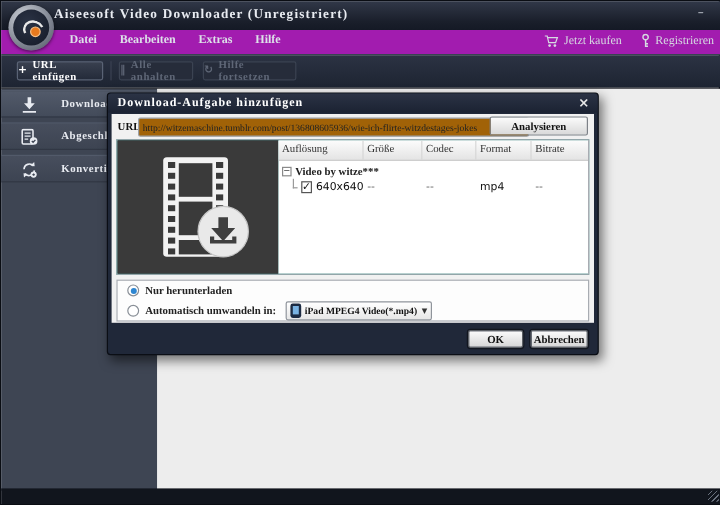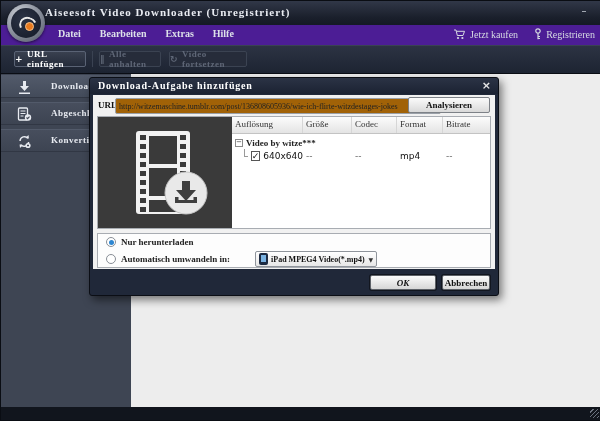--- a/index.html
+++ b/index.html
@@ -19,21 +19,21 @@
         background:radial-gradient(circle at 35% 30%,#cfd3da,#858b97 55%,#4a505e);
         box-shadow:0 1px 3px rgba(0,0,0,.6);z-index:5;}
   .logo-inner{position:absolute;left:4px;top:4px;width:30px;height:30px;border-radius:50%;
         background:radial-gradient(circle at 40% 35%,#2b3345,#141926);}
   .logo-swoosh{position:absolute;left:8px;top:9px;width:14px;height:12px;
         border:2px solid #e8e8e8;border-color:#e8e8e8 transparent transparent #e8e8e8;
         border-radius:50%;transform:rotate(20deg);}
   .logo-dot{position:absolute;right:7px;bottom:7px;width:7px;height:7px;border-radius:50%;
         background:#e87a1e;border:1px solid #f5c08a;}
 
-  .menubar{position:absolute;left:0;top:24px;width:600px;height:20px;background:#4c1d95;}
+  .menubar{position:absolute;left:0;top:24px;width:600px;height:20px;background:#a21caf;}
   .menu-items{position:absolute;left:57px;top:3px;display:flex;gap:19px;}
   .menu-item{font-size:10px;font-weight:bold;color:#dde1e9;cursor:default;white-space:nowrap;}
   .menu-right{position:absolute;right:6px;top:3px;display:flex;gap:16px;align-items:center;}
   .menu-link{display:flex;align-items:center;gap:4px;font-size:10px;font-weight:normal;color:#d6dae2;cursor:default;white-space:nowrap;}
   .mini-icon{display:inline-block;line-height:0;}
 
   
   .toolbar{position:absolute;left:0;top:44px;width:600px;height:29px;
            background:linear-gradient(#2c3343,#1d2432);
            border-top:1px solid #3a4253;border-bottom:1px solid #0a0d14;box-sizing:border-box;}
@@ -105,34 +105,34 @@
   .dim{color:#666;}
 
   .options-box{position:absolute;left:4px;right:4px;top:138px;height:35px;
                border:1px solid #a8acb2;background:#fdfdfd;box-sizing:border-box;}
   .radio-row{position:absolute;left:8px;display:flex;align-items:center;gap:5px;}
   .radio{width:10px;height:10px;border-radius:50%;border:1px solid #888e96;background:#fff;
          box-sizing:border-box;position:relative;}
   .radio.sel::after{content:"";position:absolute;left:1.5px;top:1.5px;width:5px;height:5px;
                     border-radius:50%;background:#2e86d1;}
   .radio-label{font-size:9px;font-weight:bold;color:#222;white-space:nowrap;}
-  .dropdown{display:flex;align-items:center;margin-left:20px;width:122px;height:16px;box-sizing:border-box;
+  .dropdown{display:flex;align-items:center;margin-left:3px;width:122px;height:16px;box-sizing:border-box;
             border:1px solid #8f949b;border-radius:2px;background:linear-gradient(#ffffff,#e7e7e7);
             padding:0 3px;gap:3px;}
   .ipad-icon{width:9px;height:12px;background:#1c2a42;border-radius:2px;position:relative;flex:none;}
   .ipad-icon::after{content:"";position:absolute;left:2px;top:2px;width:5px;height:7px;background:#79b2e2;}
   .dd-label{font-size:8px;font-weight:bold;color:#111;white-space:nowrap;flex:1;overflow:hidden;}
   .dd-arrow{font-family:"DejaVu Sans",sans-serif;font-size:6px;color:#333;flex:none;}
 
   .dlg-footer{position:absolute;left:0;bottom:0;width:100%;height:26px;}
   .dlg-btn{position:absolute;top:6px;height:15px;box-sizing:border-box;
            background:linear-gradient(#fbfbfb,#d6d6d6);border:1px solid #5d6167;border-radius:2px;
            font-size:9px;font-weight:bold;color:#111;display:flex;align-items:center;justify-content:center;
            box-shadow:0 0 0 1px #12161f;}
-  .btn-ok{right:62px;width:66px;font-style:italic;}
+  .btn-ok{right:62px;width:46px;}
   .btn-cancel{right:8px;width:48px;}
 </style>
 </head>
 <body>
 
 <div class="win">
 
   <div class="titlebar">
     <div class="app-title">Aiseesoft Video Downloader (Unregistriert)</div>
     <div class="win-controls">
@@ -184,21 +184,21 @@
       <span class="tb-icon">+</span>
       <span>URL einfügen</span>
     </div>
     <div class="tb-divider"></div>
     <div class="tb-btn tb-disabled tb-pause">
       <span class="tb-icon">‖</span>
       <span>Alle anhalten</span>
     </div>
     <div class="tb-btn tb-disabled tb-resume">
       <span class="tb-icon">↻</span>
-      <span>Video fortsetzen</span>
+      <span>Hilfe fortsetzen</span>
     </div>
   </div>
 
   <div class="sidebar">
     <div class="side-item active" style="top:1px;">
       <span class="side-icon">
         <svg width="15" height="15" viewBox="0 0 15 15">
             <path d="M6 1h3v5h3l-4.5 5L3 6h3z" fill="#e8ebf1"></path>
             <path d="M2 12.5h11v1.5H2z" fill="#e8ebf1"></path>
           </svg>

